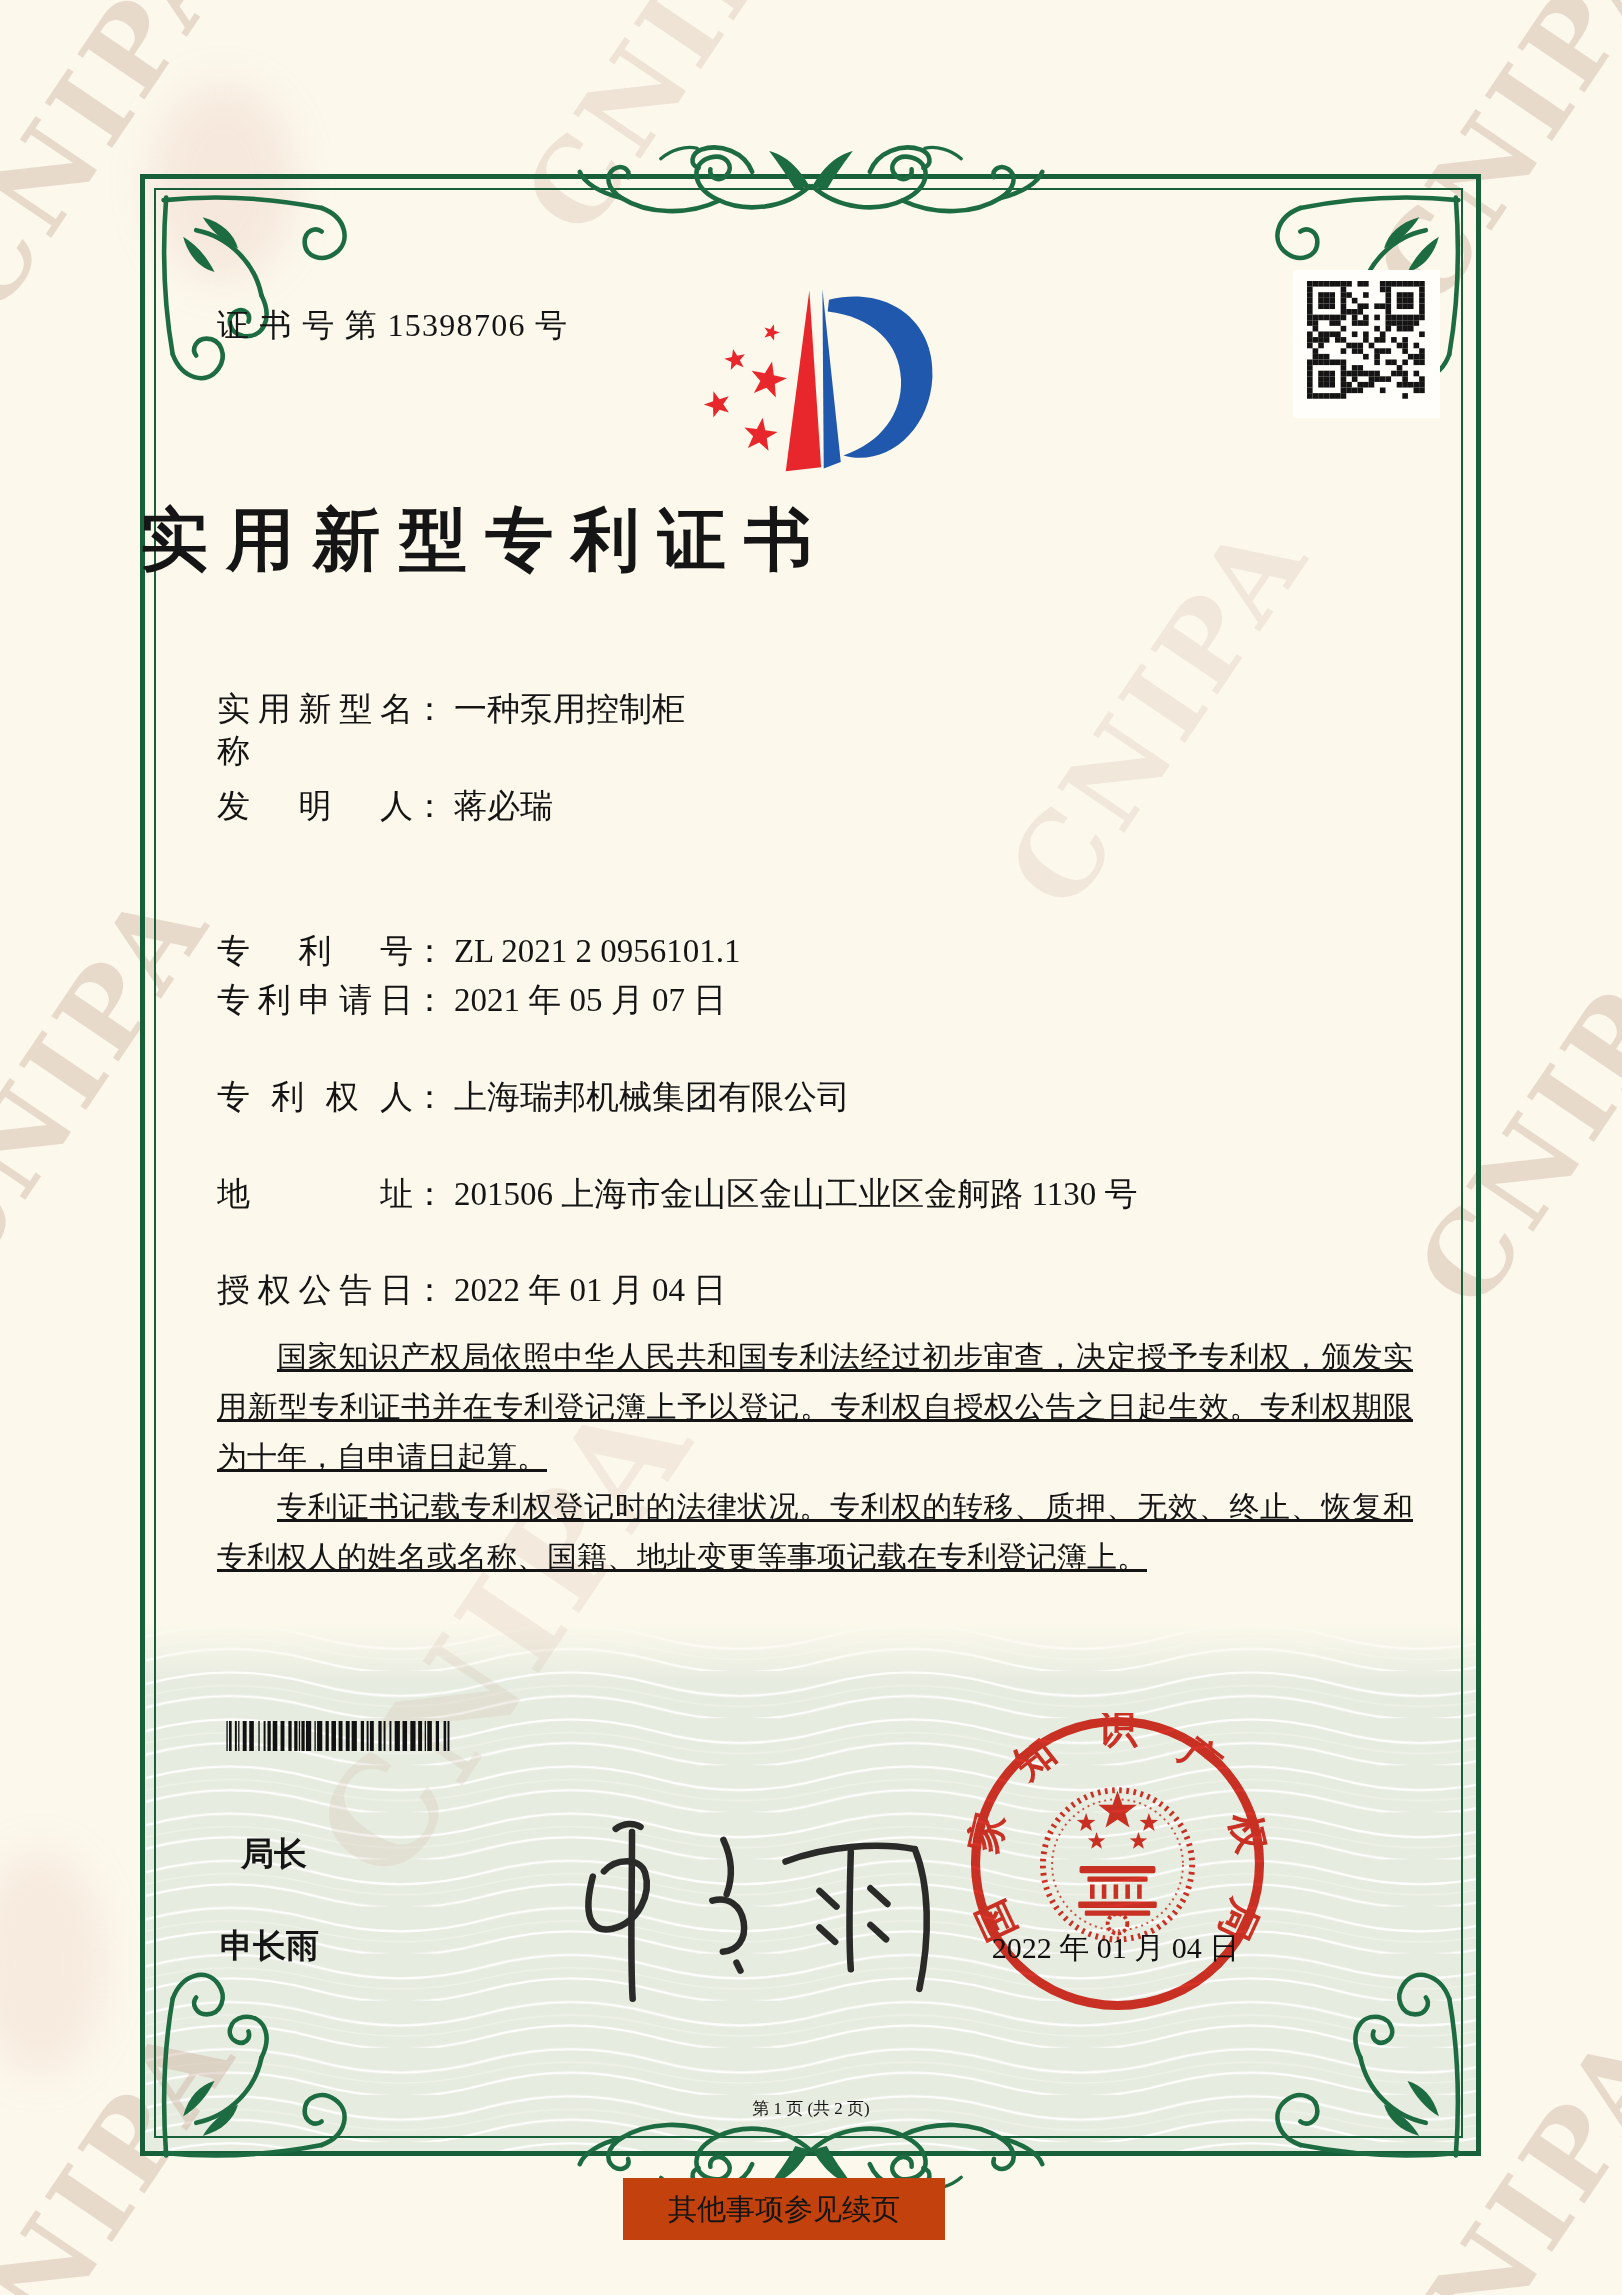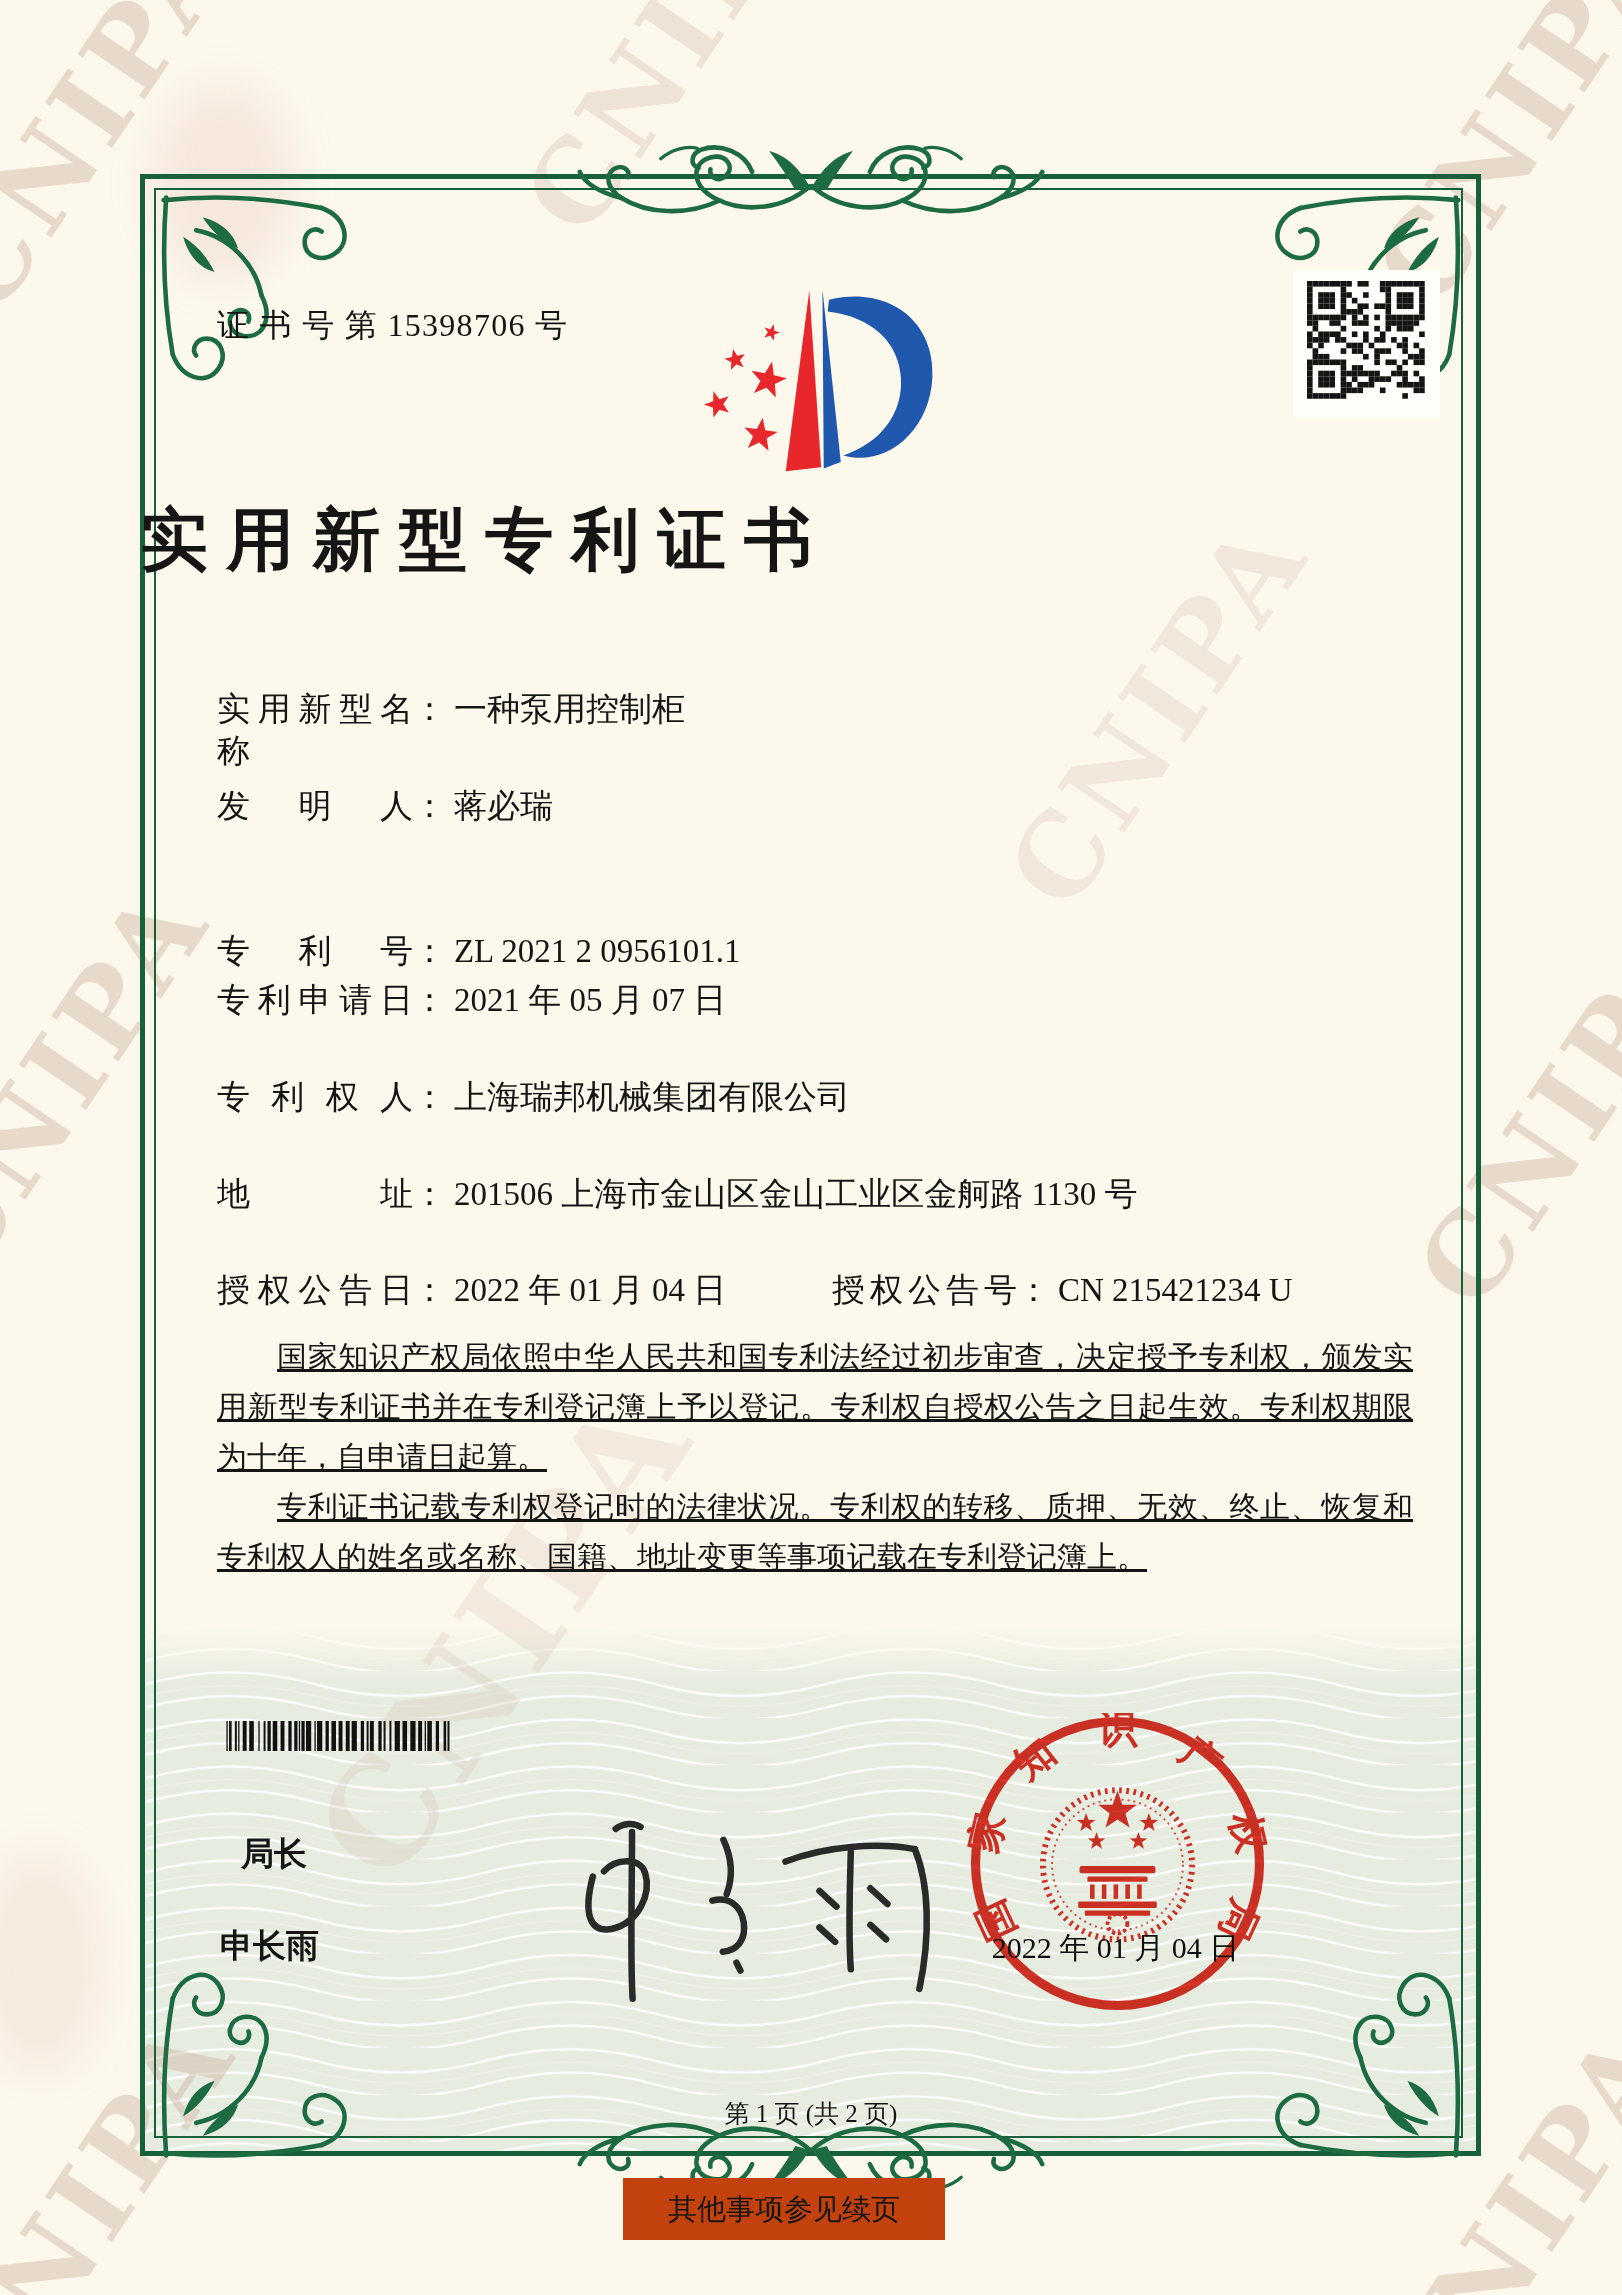--- a/index.html
+++ b/index.html
@@ -66,21 +66,21 @@
   .barcode{left:226px;top:1721px;z-index:5;}
   .signer{position:absolute;left:220px;z-index:5;
     font-family:"Liberation Sans","DejaVu Sans",sans-serif;
     font-weight:bold;font-size:33px;}
   .signer.role{top:1832px;margin-left:21px;}
   .signer.name{top:1924px;}
   .signature{left:550px;top:1806px;z-index:5;}
   .seal{left:967px;top:1713px;z-index:5;opacity:.93;mix-blend-mode:multiply;}
   .seal-date{left:991px;top:1928px;width:249px;text-align:center;
     font-size:30px;color:#101010;z-index:6;}
-  .footer{left:26px;top:2097px;width:1570px;text-align:center;font-size:25px;z-index:5;}
+  .footer{left:26px;top:2097px;width:1570px;text-align:center;font-size:17px;z-index:5;}
   .strip{left:623px;top:2178px;width:322px;height:62px;background:#c2410c;z-index:6;
     text-align:center;font-size:29px;line-height:62px;}
 </style>
 </head>
 <body>
 
 <div class="blob" style="left:151px;top:85px;width:144px;height:196px;background:rgba(228,178,168,.22);"></div>
 <div class="blob" style="left:-26px;top:1852px;width:131px;height:222px;background:rgba(228,178,168,.20);"></div>
 
 <span class="wm w1">CNIPA</span>
@@ -419,23 +419,20 @@
   <span class="lbl">专利申请日</span><span>：</span><span class="val">2021 年 05 月 07 日</span>
 </div>
 <div class="row" style="top:1076px;">
   <span class="lbl">专利权人</span><span>：</span><span class="val">上海瑞邦机械集团有限公司</span>
 </div>
 <div class="row" style="top:1173px;">
   <span class="lbl">地址</span><span>：</span><span class="val">201506 上海市金山区金山工业区金舸路 1130 号</span>
 </div>
 <div class="row" style="top:1269px;">
   <span class="lbl">授权公告日</span><span>：</span><span class="val">2022 年 01 月 04 日</span>
-  <span class="grp2">
-    <span class="lbl">授权公告号</span><span>：</span><span class="val">CN 215421234 U</span>
-  </span>
 </div>
 
 <div class="abs bodytext">
   <p>国家知识产权局依照中华人民共和国专利法经过初步审查，决定授予专利权，颁发实用新型专利证书并在专利登记簿上予以登记。专利权自授权公告之日起生效。专利权期限为十年，自申请日起算。</p>
   <p>专利证书记载专利权登记时的法律状况。专利权的转移、质押、无效、终止、恢复和专利权人的姓名或名称、国籍、地址变更等事项记载在专利登记簿上。</p>
 </div>
 
 <div class="abs barcode" id="barcode"><svg width="233" height="30" viewBox="0 0 356 46" fill="#111">
       <rect x="0" y="0" width="2" height="46"></rect>
       <rect x="4" y="0" width="4" height="46"></rect>

